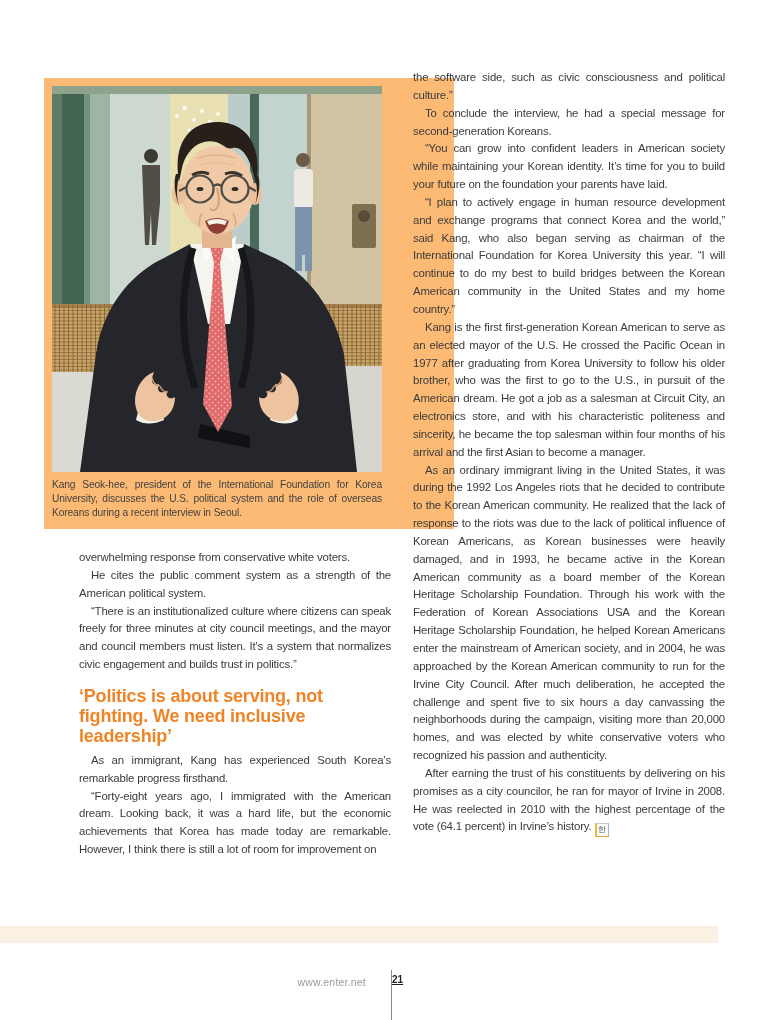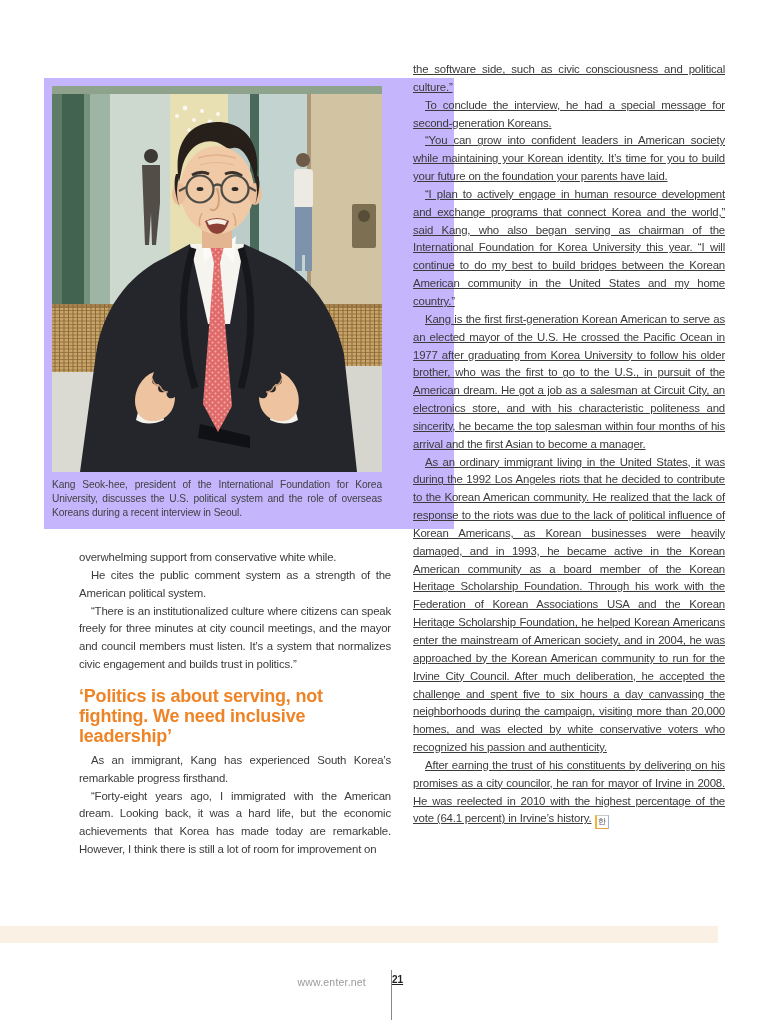--- a/index.html
+++ b/index.html
@@ -3,34 +3,34 @@
 <meta charset="utf-8">
 <style>
   html,body{margin:0;padding:0;background:#ffffff;}
   .page{
     position:relative;width:762px;height:1020px;margin:0 auto;background:#ffffff;
     font-family:"Liberation Sans","DejaVu Sans",sans-serif;overflow:hidden;
   }
   
   .photo-box{
     position:absolute;left:44px;top:78px;width:410px;margin:0;
-    background:#c4b5fd;padding:8px 8px 0 8px;box-sizing:border-box;
+    background:#fdba74;padding:8px 8px 0 8px;box-sizing:border-box;
   }
   .photo{width:330px;height:386px;overflow:hidden;background:#c9d2c6;}
   .photo svg{display:block;}
   .photo-box figcaption{
     margin:0;padding:6px 0 9px 0;width:330px;
     font-size:10.2px;line-height:14px;letter-spacing:-0.1px;color:#414141;
     text-align:justify;
   }
   
   .col{position:absolute;color:#3b3b3b;font-size:11.4px;line-height:17.85px;
        letter-spacing:-0.18px;text-align:justify;}
   .col-left{left:79px;top:549px;width:312px;}
-  .col-right{left:413px;top:61px;width:312px;text-decoration:underline;}
+  .col-right{left:413px;top:69px;width:312px;}
   .col p{margin:0;text-indent:12px;}
   .col p.first{text-indent:0;}
   .subhead{
     margin:12px 0 6px 0;color:#ef8426;font-size:18px;line-height:20px;
     font-weight:bold;letter-spacing:-0.2px;text-align:left;text-indent:0;
   }
   
   .end-mark{
     display:inline-block;width:11px;height:12px;margin-left:3px;
     border:1px solid #c9c9c9;border-left:2px solid #f0b63c;border-bottom-color:#e8a13c;
@@ -161,21 +161,21 @@
             <path d="M246 322 C250 306 240 290 228 286 C232 296 230 300 223 298 C226 306 221 308 215 305 C217 312 211 314 207 311 C207 320 211 330 222 334 C234 338 244 332 246 322 Z" fill="#eec3a0"></path>
             <path d="M230 292 q-2 8 -8 8 M222 300 q-2 6 -8 6" stroke="#c89a74" stroke-width="1.4" fill="none"></path>
           </g>
         </g>
       </svg>
     </div>
     <figcaption>Kang Seok-hee, president of the International Foundation for Korea University, discusses the U.S. political system and the role of overseas Koreans during a recent interview in Seoul.</figcaption>
   </figure>
 
   <div class="col col-left">
-    <p class="first">overwhelming support from conservative white while.</p>
+    <p class="first">overwhelming response from conservative white voters.</p>
     <p>He cites the public comment system as a strength of the American political system.</p>
     <p>“There is an institutionalized culture where citizens can speak freely for three minutes at city council meetings, and the mayor and council members must listen. It’s a system that normalizes civic engagement and builds trust in politics.”</p>
     <h2 class="subhead">‘Politics is about serving, not fighting. We need inclusive leadership’</h2>
     <p>As an immigrant, Kang has experienced South Korea’s remarkable progress firsthand.</p>
     <p>“Forty-eight years ago, I immigrated with the American dream. Looking back, it was a hard life, but the economic achievements that Korea has made today are remarkable. However, I think there is still a lot of room for improvement on</p>
   </div>
 
   <div class="col col-right">
     <p class="first">the software side, such as civic consciousness and political culture.”</p>
     <p>To conclude the interview, he had a special message for second-generation Koreans.</p>

